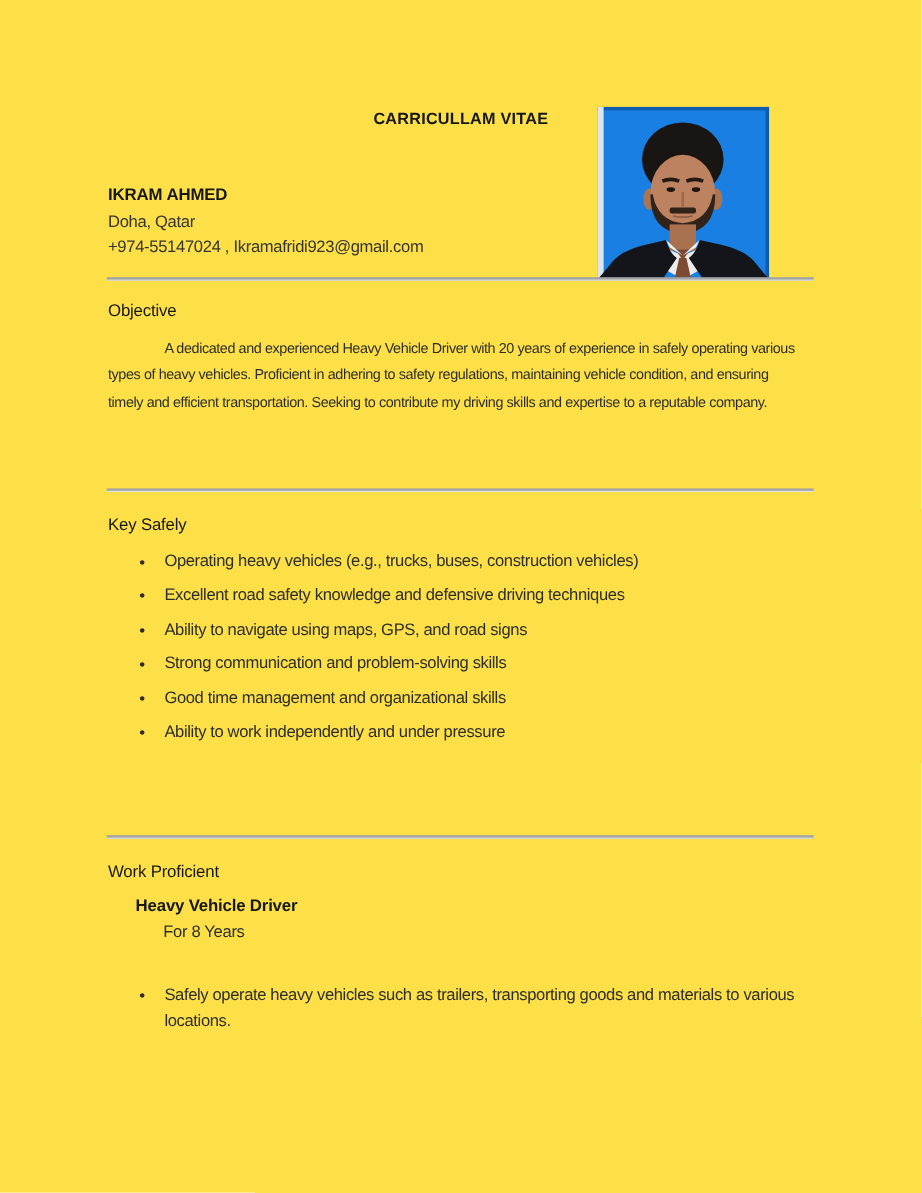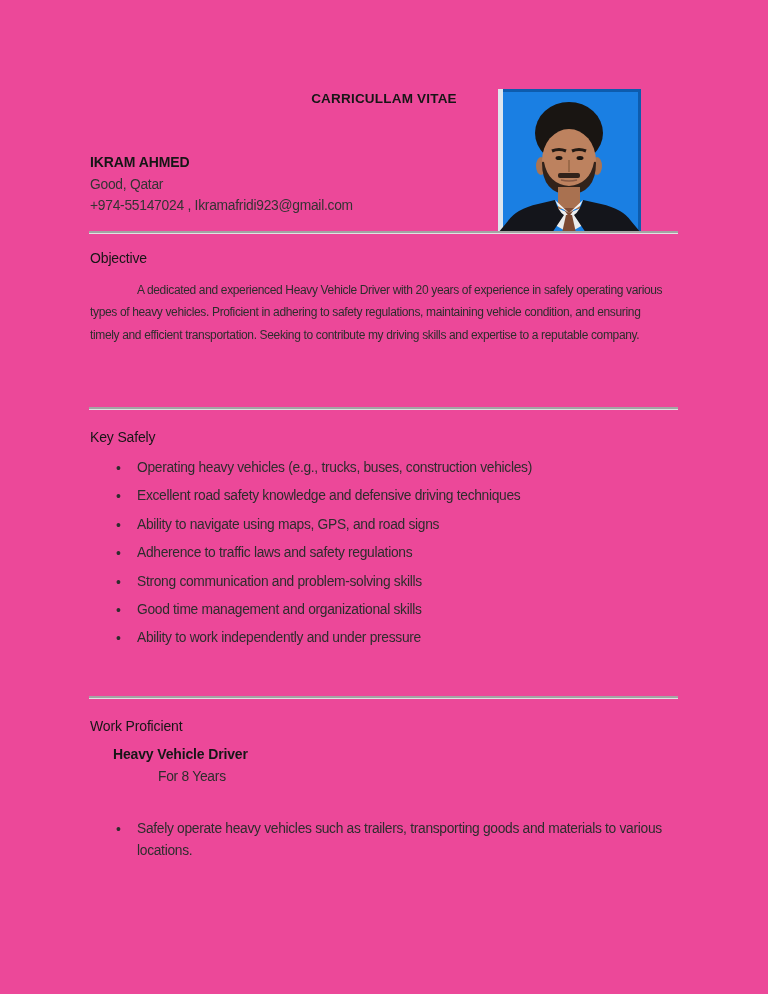--- a/index.html
+++ b/index.html
@@ -1,19 +1,19 @@
 <!DOCTYPE html>
 <html><head>
 <meta charset="utf-8">
 <style>
   html,body{margin:0;padding:0;background:#ffffff;}
   .page{
     position:relative;
     width:768px;height:994px;
-    background:#ec4899;
+    background:#fde047;
     font-family:"Liberation Sans","DejaVu Sans",sans-serif;
     color:#2d2d2d;
     overflow:hidden;
   }
   .doc-title{
     position:absolute;top:91px;left:0;width:768px;
     text-align:center;
     font-size:13.5px;font-weight:bold;color:#161616;
     letter-spacing:0.2px;
   }
@@ -55,21 +55,21 @@
   }
   .skills-list li::before,
   .work-bullets li::before{
     content:"•";
     position:absolute;left:26px;top:0;
     font-size:14px;color:#2d2d2d;
   }
   .job-block{position:absolute;left:113px;top:744px;}
   .job-title{font-size:14px;font-weight:bold;color:#161616;line-height:21.5px;letter-spacing:-0.15px;}
   .job-company{font-size:14px;font-weight:bold;color:#161616;line-height:21.5px;letter-spacing:-0.15px;padding-left:23px;}
-  .job-duration{font-size:13.8px;line-height:21.5px;letter-spacing:-0.25px;padding-left:23px;color:#2d2d2d;text-align:center;}
+  .job-duration{font-size:13.8px;line-height:21.5px;letter-spacing:-0.25px;padding-left:23px;color:#2d2d2d;}
   .work-bullets{
     position:absolute;left:90px;top:818px;width:595px;
     margin:0;padding:0;list-style:none;
   }
   .work-bullets li{
     position:relative;padding-left:47px;
     font-size:13.8px;line-height:22px;letter-spacing:-0.3px;
     color:#2d2d2d;width:560px;
   }
 </style>
@@ -116,37 +116,36 @@
       <path d="M0 144 L10 132 Q18 120 40 115 L57 111 Q60 122 66 126 L54 144 Z" fill="#14151b"></path>
       <path d="M143 144 L133 132 Q125 120 103 115 L85 111 Q82 122 76 126 L88 144 Z" fill="#14151b"></path>
 
       <polygon points="57,111 71,124 60,117" fill="#f4f4f4"></polygon>
       <polygon points="85,111 71,124 82,117" fill="#f4f4f4"></polygon>
     </svg>
   </div>
 
   <div class="id-block">
     <div class="person-name">IKRAM AHMED</div>
-    <div class="person-location">Good, Qatar</div>
+    <div class="person-location">Doha, Qatar</div>
     <div class="person-contact">+974-55147024 , Ikramafridi923@gmail.com</div>
   </div>
 
   <div class="divider d1"></div>
 
   <div class="section-heading h-objective">Objective</div>
   <div class="objective-body">A dedicated and experienced Heavy Vehicle Driver with 20 years of experience in safely operating various types of heavy vehicles. Proficient in adhering to safety regulations, maintaining vehicle condition, and ensuring timely and efficient transportation. Seeking to contribute my driving skills and expertise to a reputable company.</div>
 
   <div class="divider d2"></div>
 
   <div class="section-heading h-skills">Key Safely</div>
   <ul class="skills-list">
     <li>Operating heavy vehicles (e.g., trucks, buses, construction vehicles)</li>
     <li>Excellent road safety knowledge and defensive driving techniques</li>
     <li>Ability to navigate using maps, GPS, and road signs</li>
-    <li>Adherence to traffic laws and safety regulations</li>
     <li>Strong communication and problem-solving skills</li>
     <li>Good time management and organizational skills</li>
     <li>Ability to work independently and under pressure</li>
   </ul>
 
   <div class="divider d3"></div>
 
   <div class="section-heading h-work">Work Proficient</div>
 
   <div class="job-block">

